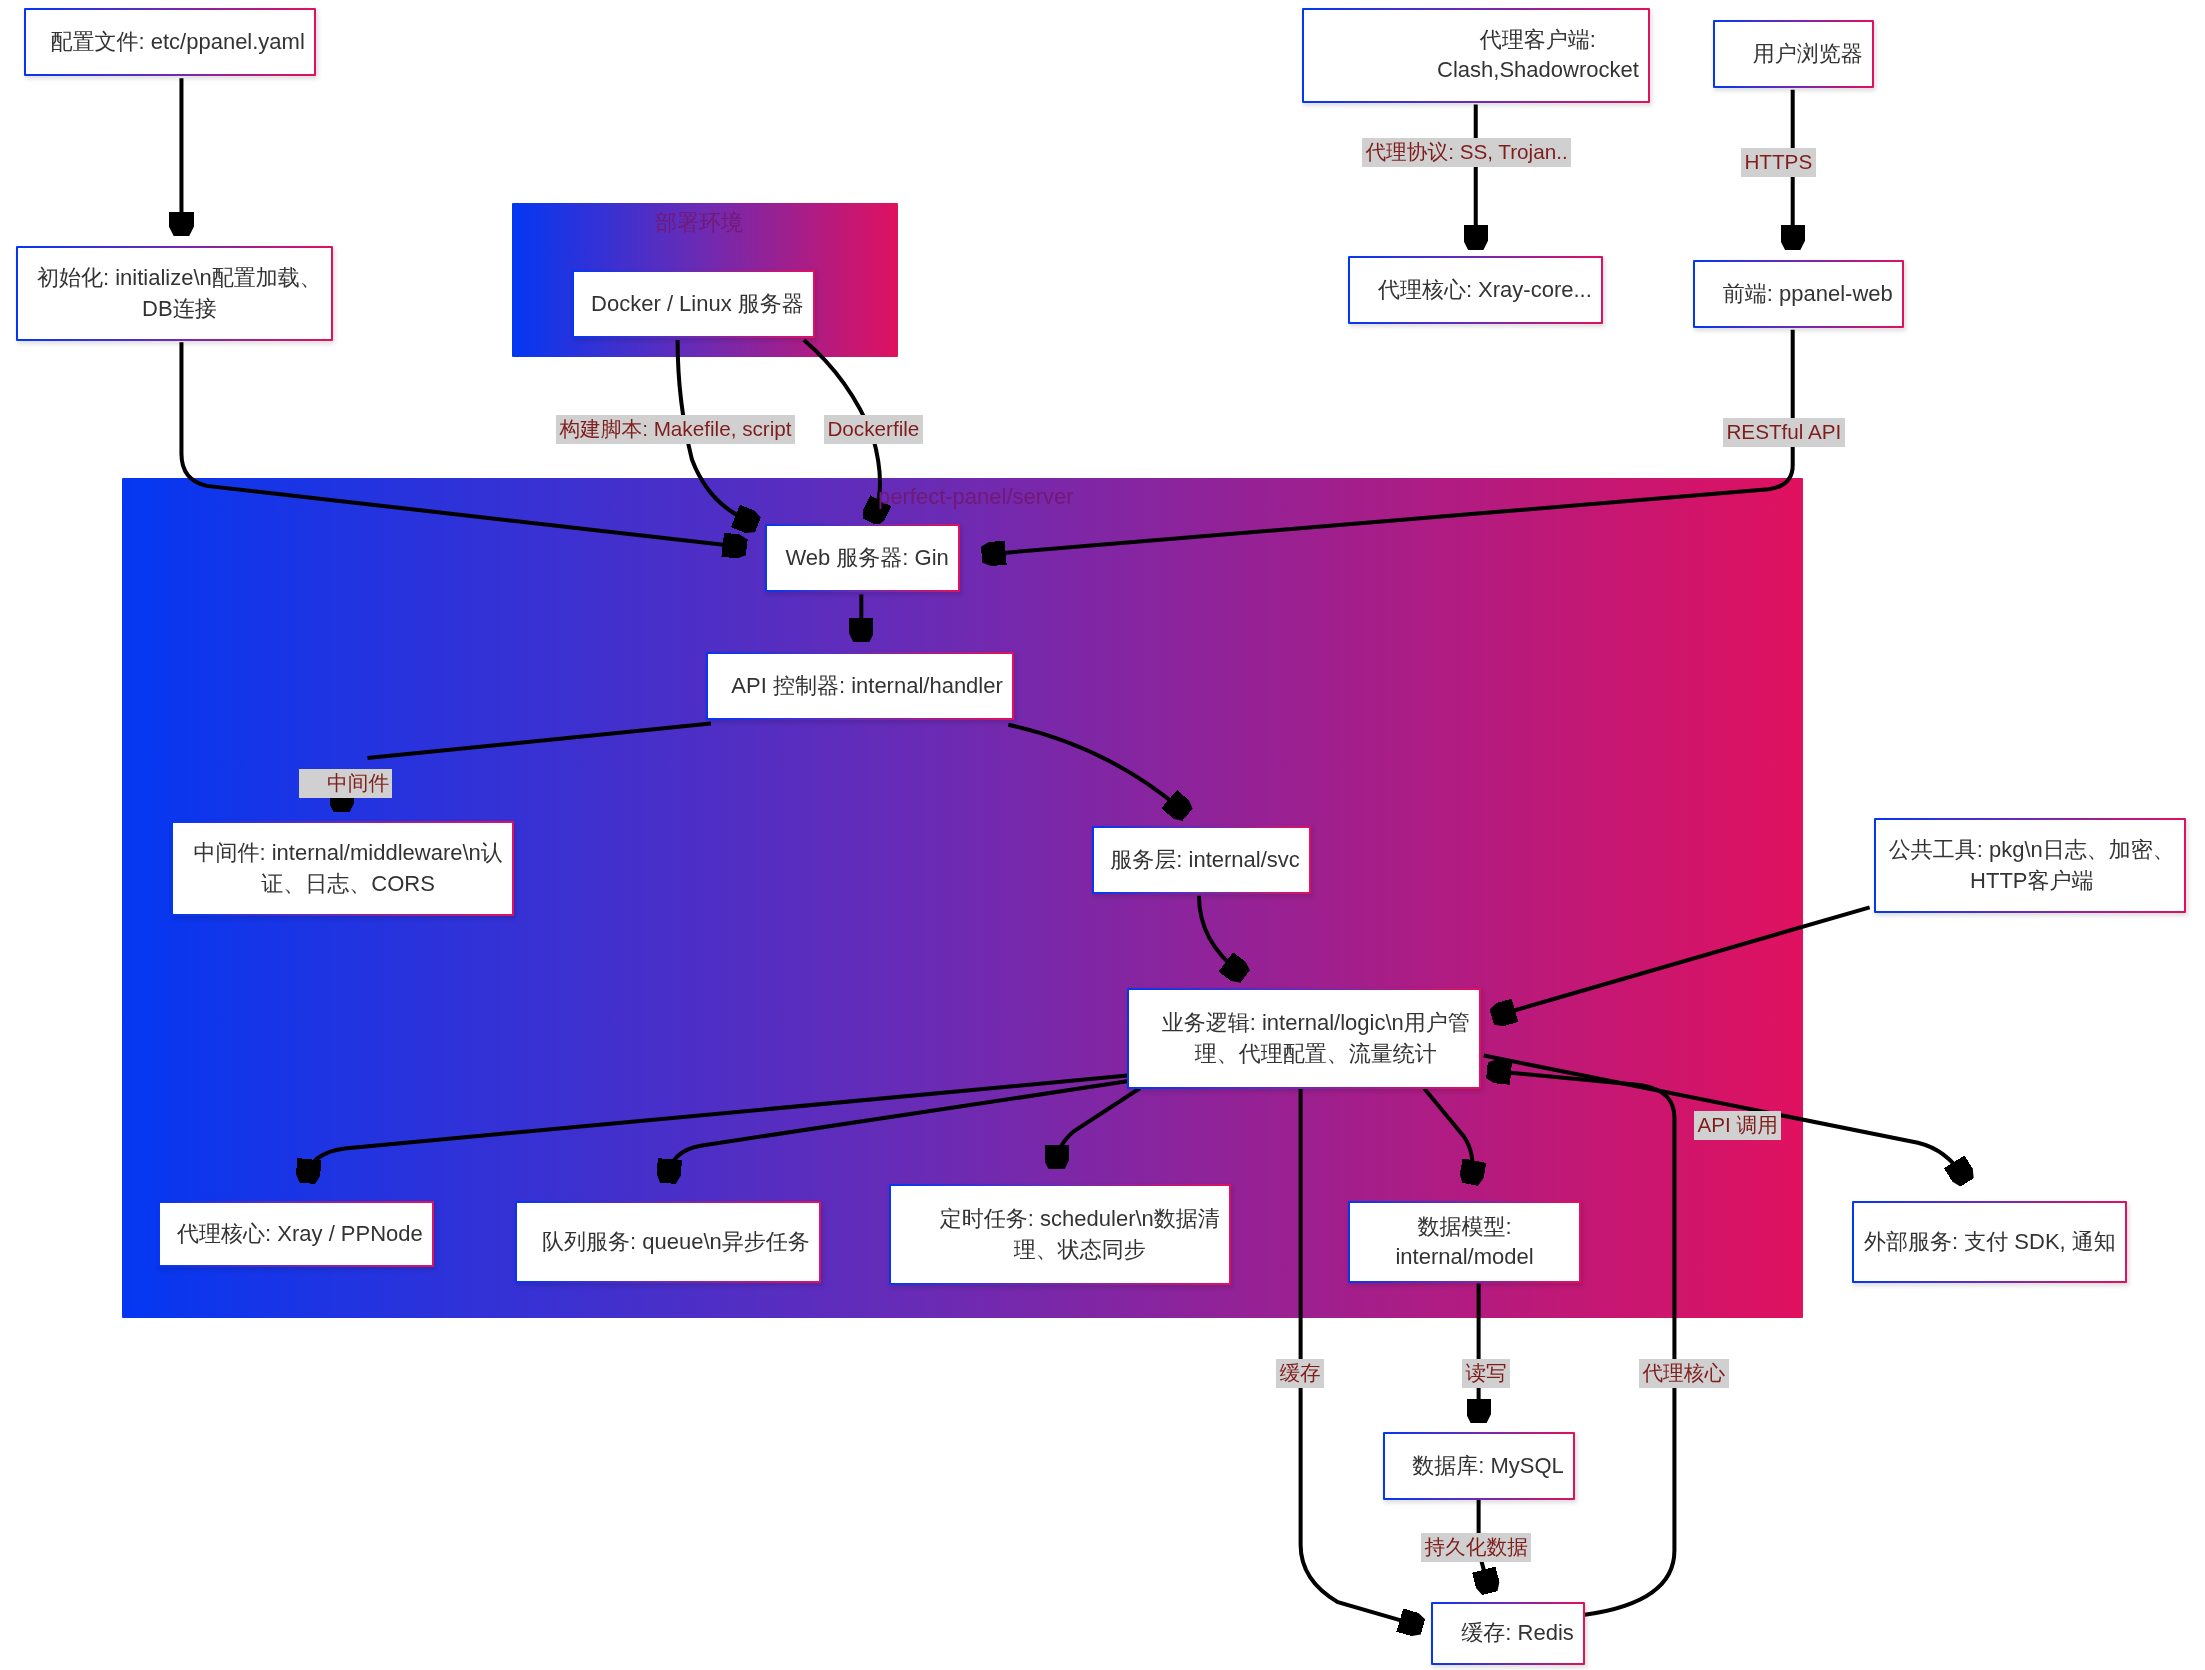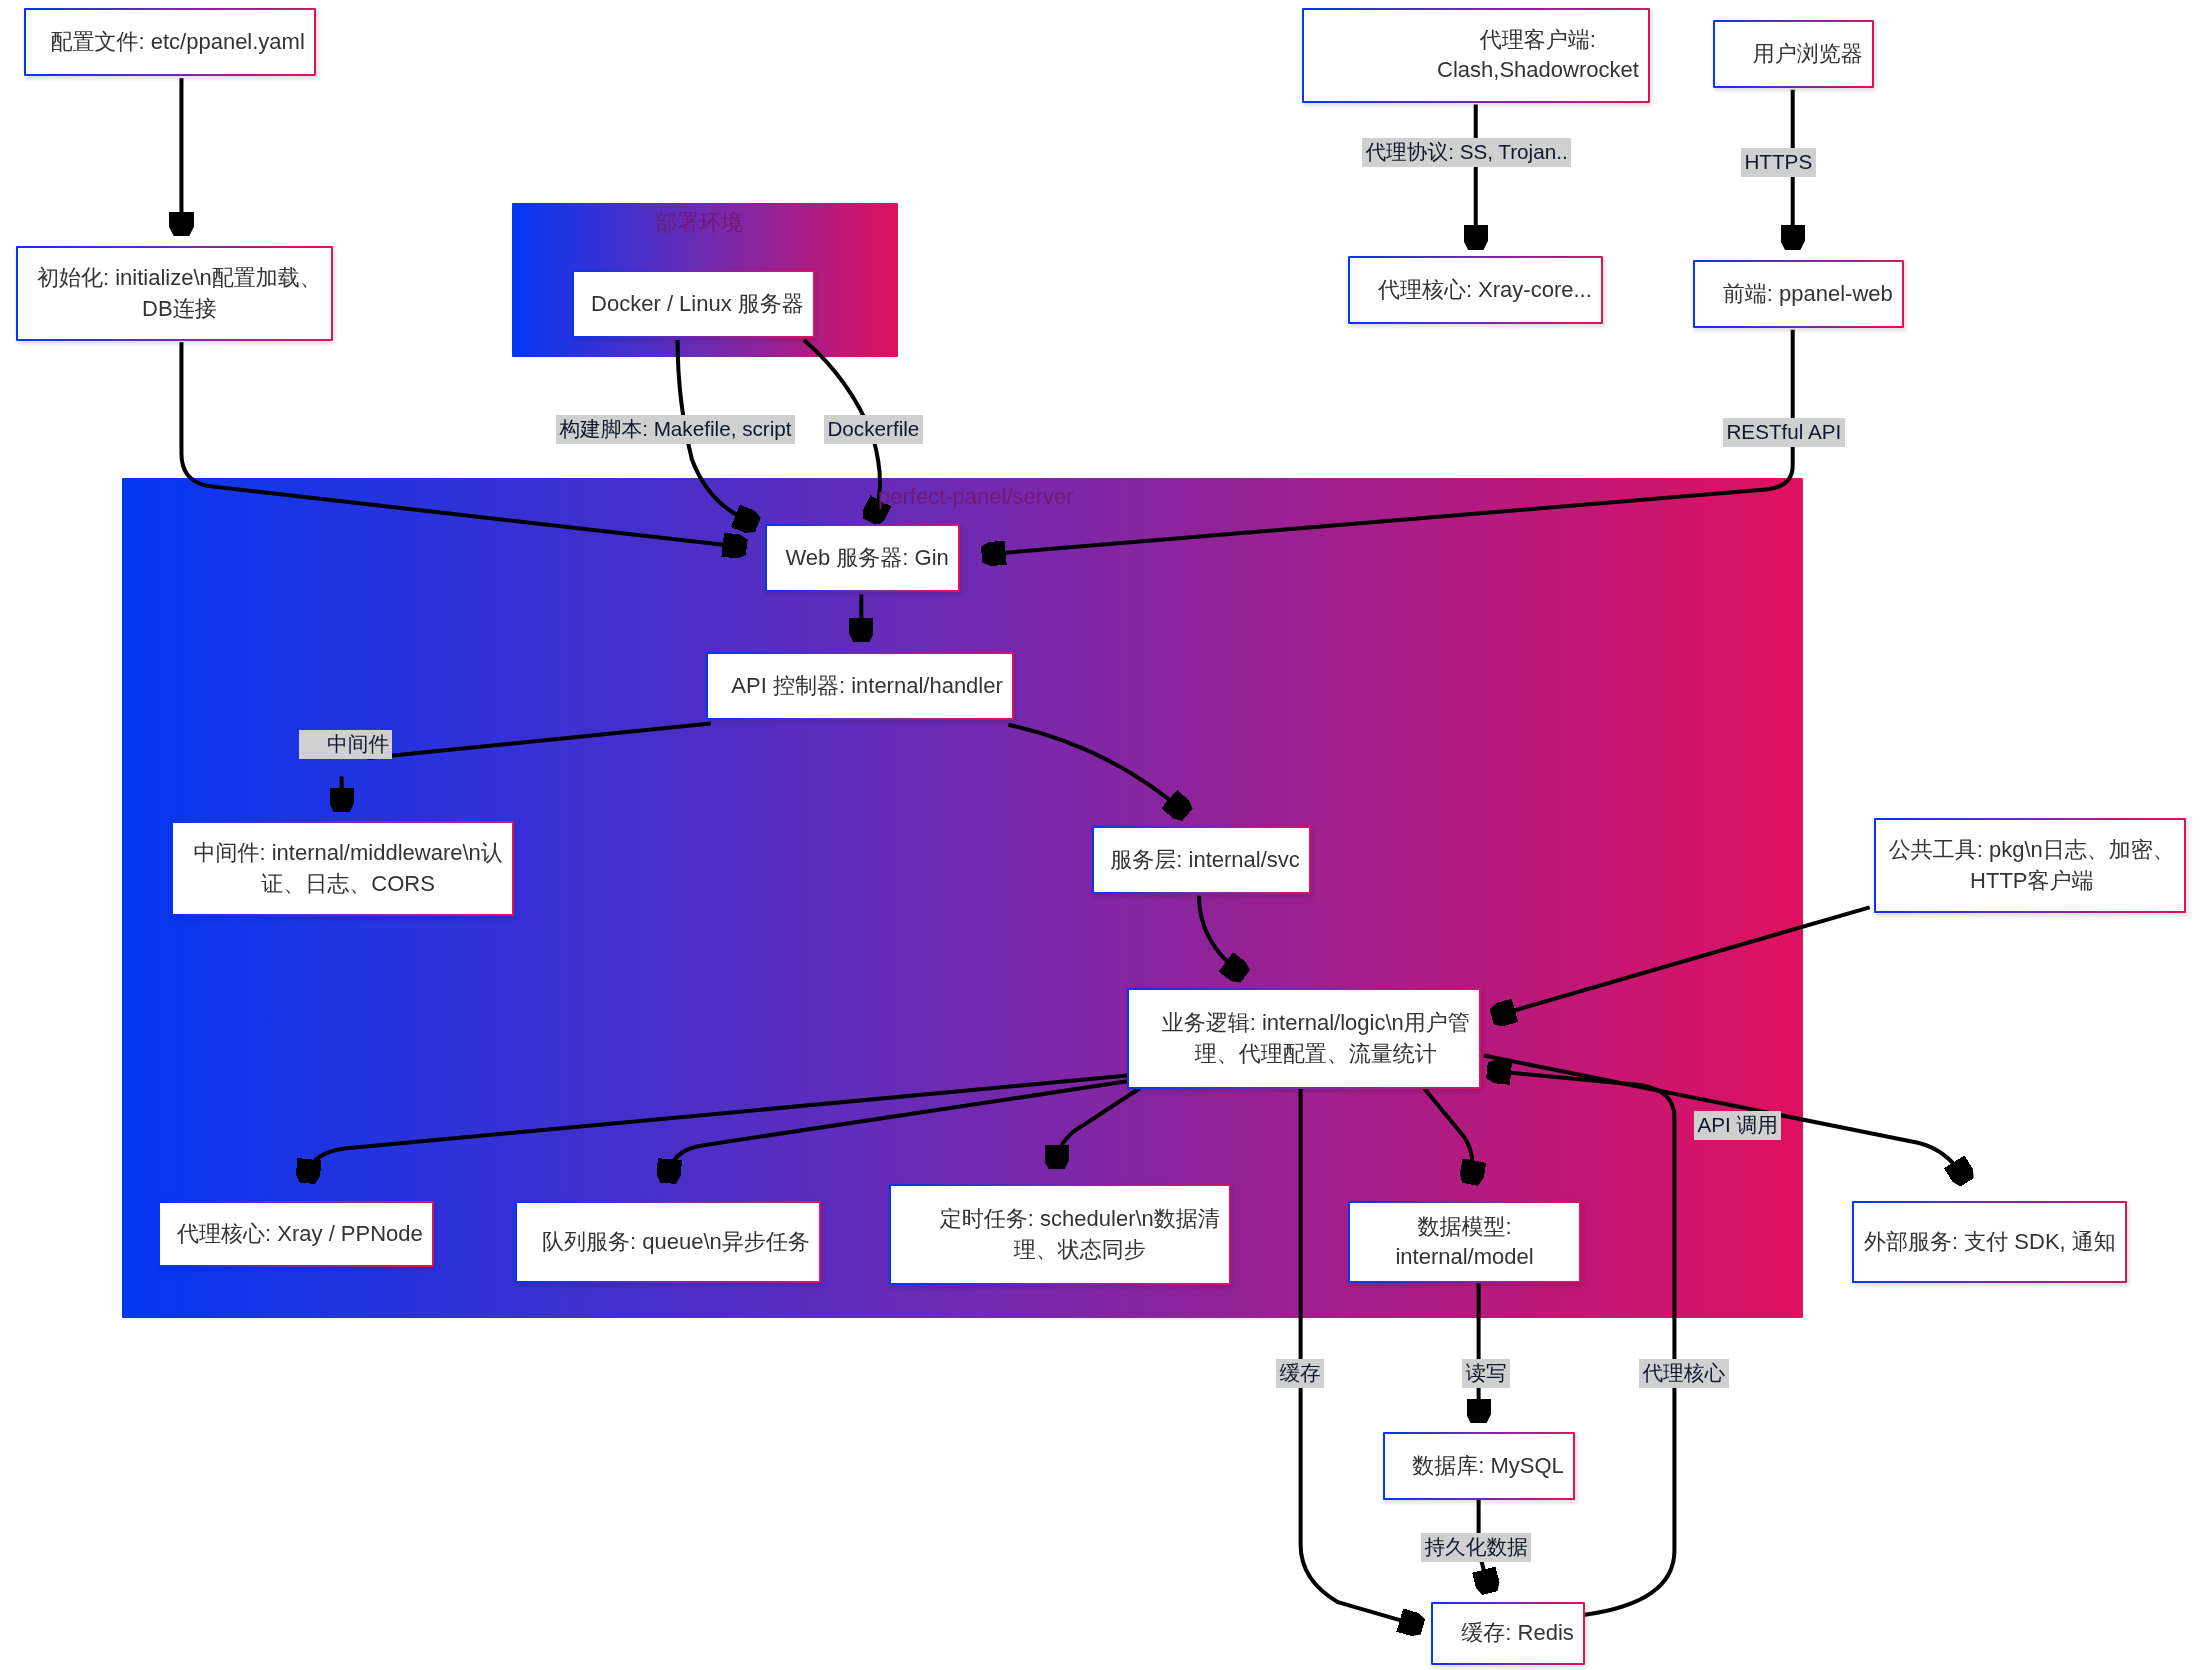--- a/index.html
+++ b/index.html
@@ -60,21 +60,21 @@
     font-size: 22px;
     color: #701a75;
     white-space: nowrap;
     z-index: 4;
   }
 
   
   .edge-label {
     position: absolute;
     background: #d0d0d0;
-    color: #0f172a;
+    color: #7f1d1d;
     font-size: 20.7px;
     line-height: 1.18;
     padding: 2.3px 3.4px;
     white-space: nowrap;
     z-index: 6;
   }
 
   
   #edges {
     position: absolute;
@@ -231,21 +231,21 @@
 
   <div class="node" style="left:1431px; top:1602px; width:154px; height:63px;">
     <span class="label">缓存: Redis</span>
   </div>
 
   <div class="edge-label" style="left:1362px; top:138px;">代理协议: SS, Trojan..</div>
   <div class="edge-label" style="left:1741px; top:148px;">HTTPS</div>
   <div class="edge-label" style="left:556px; top:415px;">构建脚本: Makefile, script</div>
   <div class="edge-label" style="left:824px; top:415px;">Dockerfile</div>
   <div class="edge-label" style="left:1723px; top:418px;">RESTful API</div>
-  <div class="edge-label" style="left:299px; top:730px;padding-left:28px;">中间件</div>
+  <div class="edge-label" style="left:299px; top:769px;padding-left:28px;">中间件</div>
   <div class="edge-label" style="left:1694px; top:1111px;">API 调用</div>
   <div class="edge-label" style="left:1276px; top:1359px;">缓存</div>
   <div class="edge-label" style="left:1462px; top:1359px;">读写</div>
   <div class="edge-label" style="left:1639px; top:1359px;">代理核心</div>
   <div class="edge-label" style="left:1421px; top:1533px;">持久化数据</div>
 
 </div>
 
 
 </body></html>

